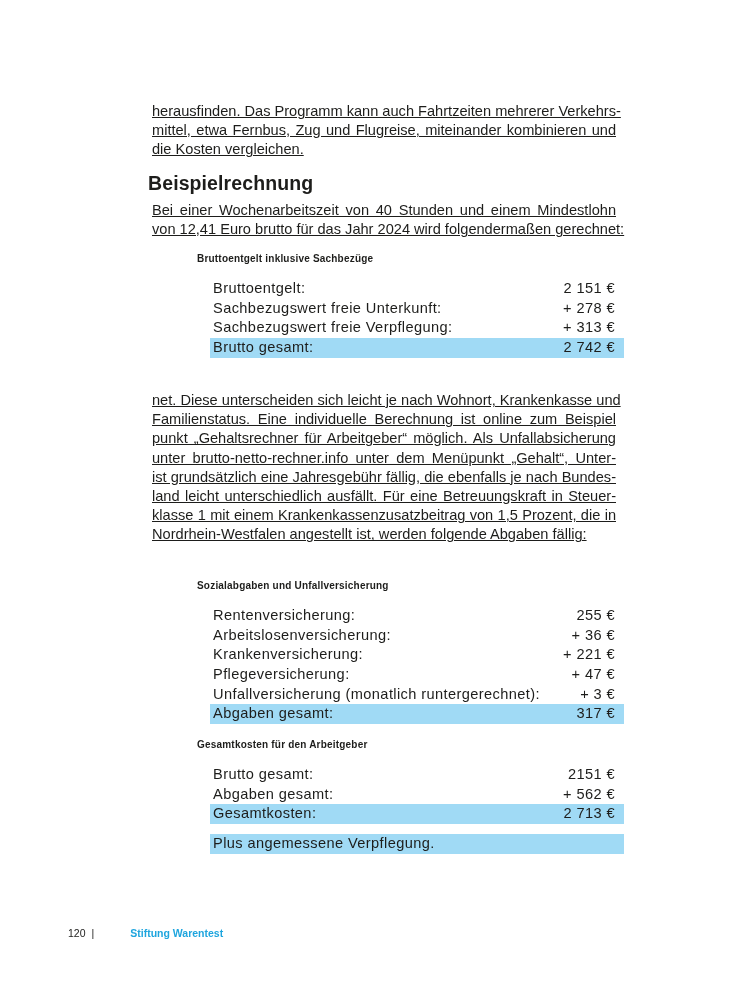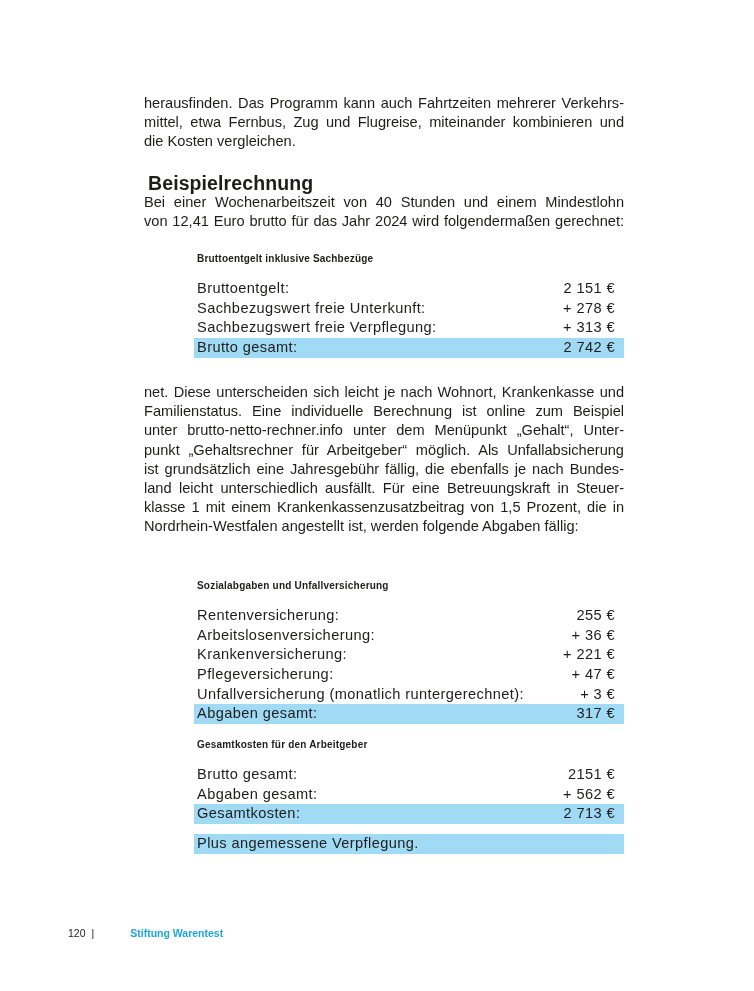--- a/index.html
+++ b/index.html
@@ -1,25 +1,25 @@
 <!DOCTYPE html>
 <html><head>
 <meta charset="utf-8">
 <style>
   html, body { margin: 0; padding: 0; background: #ffffff; }
   body { width: 754px; height: 991px; position: relative; overflow: hidden;
          font-family: "Liberation Sans", sans-serif; color: #1d1d1b; }
   .col { position: absolute; left: 144px; width: 480px; }
-  .para { font-size: 14.6px; line-height: 19.2px; text-align: justify; margin: 0; }
+  .para { font-size: 14.6px; line-height: 19.2px; text-align: justify; margin: 8px; text-decoration: underline; }
   .para .ln { display: block; text-align: justify; text-align-last: justify; white-space: nowrap; }
   .para .ln.last { text-align-last: left; }
   .h2 { position: absolute; left: 144px; top: 168px; font-size: 19.5px; font-weight: bold; margin: 4px; letter-spacing: 0.1px; }
   .box { position: absolute; left: 194px; width: 430px; }
   .box-title { font-size: 10px; font-weight: bold; margin: 0; height: 20px; line-height: 20px; letter-spacing: 0.2px; }
-  .row { display: flex; justify-content: space-between; height: 19.7px; line-height: 19.7px; font-size: 14.6px; padding: 0 9px 0 3px; letter-spacing: 0.4px; }
+  .row { display: flex; justify-content: space-between; height: 19.7px; line-height: 19.7px; font-size: 14.6px; padding: 0 9px 0 3px; letter-spacing: 0.4px; margin-left: 16px; }
   .row.hl { background: #a0daf5; }
   .footer { position: absolute; left: 68px; top: 926px; font-size: 10.5px; line-height: 14px; }
   .footer .num { color: #1d1d1b; margin-top: 37px; }
   .footer .sep { color: #1d1d1b; margin: 0 6px; }
   .footer .brand { color: #1ea5de; font-weight: bold; margin-left: 30px; }
 </style>
 </head>
 <body>
 
 <div class="col" style="top:94px;">
@@ -57,22 +57,22 @@
   <div class="row hl">
     <span>Brutto gesamt:</span>
     <span>2 742 €</span>
   </div>
 </div>
 
 <div class="col" style="top:383px;">
   <p class="para">
     <span class="ln">net. Diese unterscheiden sich leicht je nach Wohnort, Krankenkasse und</span>
     <span class="ln">Familienstatus. Eine individuelle Berechnung ist online zum Beispiel</span>
+    <span class="ln">punkt „Gehaltsrechner für Arbeitgeber“ möglich. Als Unfallabsicherung</span>
     <span class="ln">unter brutto-netto-rechner.info unter dem Menüpunkt „Gehalt“, Unter-</span>
-    <span class="ln">punkt „Gehaltsrechner für Arbeitgeber“ möglich. Als Unfallabsicherung</span>
     <span class="ln">ist grundsätzlich eine Jahresgebühr fällig, die ebenfalls je nach Bundes-</span>
     <span class="ln">land leicht unterschiedlich ausfällt. Für eine Betreuungskraft in Steuer-</span>
     <span class="ln">klasse 1 mit einem Krankenkassenzusatzbeitrag von 1,5 Prozent, die in</span>
     <span class="ln last">Nordrhein-Westfalen angestellt ist, werden folgende Abgaben fällig:</span>
   </p>
 </div>
 
 <div class="box" style="top:576px;">
   <div class="box-title" style="padding-left:3px;">Sozialabgaben und Unfallversicherung</div>
   <div style="height:10px;"></div>

